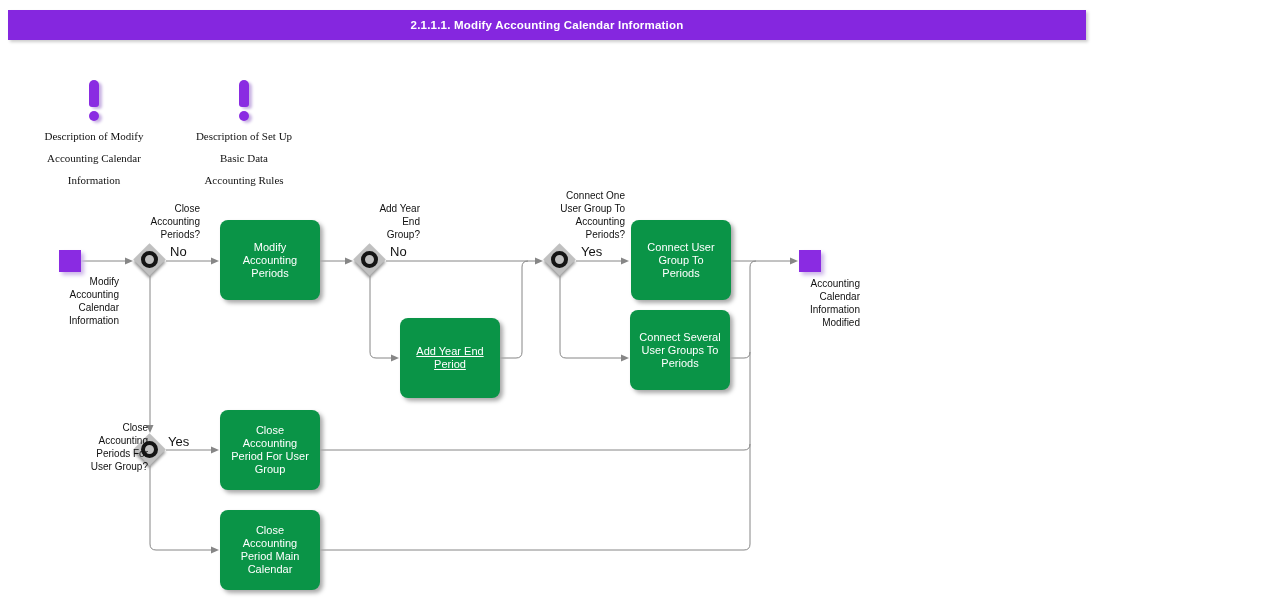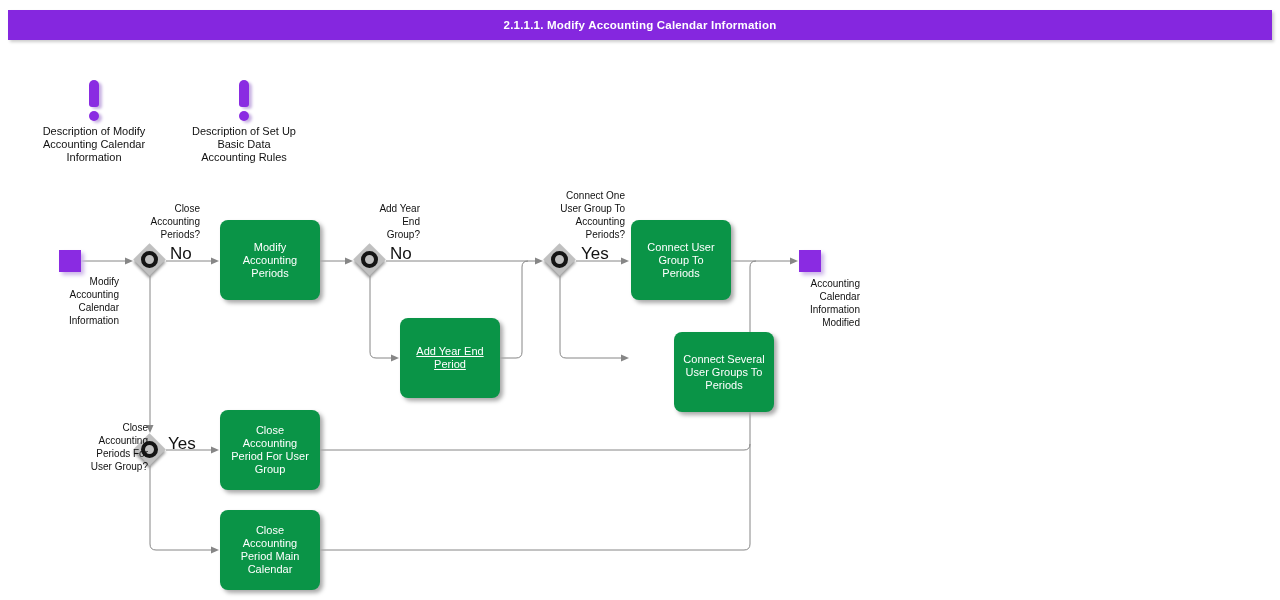--- a/index.html
+++ b/index.html
@@ -1,67 +1,67 @@
 <!DOCTYPE html>
 <html><head>
 <meta charset="utf-8">
 <style>
   html,body{margin:0;padding:0;background:#ffffff;}
   #stage{position:relative;width:1280px;height:600px;background:#ffffff;
          font-family:"Liberation Sans",sans-serif;overflow:hidden;}
 
   
-  .titlebar{position:absolute;left:8px;top:10px;width:1264px;height:30px;
+  .titlebar{position:absolute;left:8px;top:10px;width:1078px;height:30px;
             background:#8527DF;box-shadow:2px 2px 3px #cccccc;
             display:flex;align-items:center;justify-content:center;}
   .titlebar span{color:#ffffff;font-weight:bold;font-size:11.5px;letter-spacing:.2px;}
 
   
   svg.wires{position:absolute;left:0;top:0;pointer-events:none;}
 
   
   .note{position:absolute;width:170px;cursor:pointer;}
   .glyph{position:relative;height:46px;}
   .xbar{position:absolute;left:calc(50% - 5px);top:1px;width:10px;height:27px;
         background:#8A2BE2;border-radius:5px 5px 3px 3px;box-shadow:3px 2px 3px #c9b4e3;}
   .xdot{position:absolute;left:calc(50% - 5px);top:32px;width:10px;height:10px;
         border-radius:50%;background:#8A2BE2;box-shadow:3px 2px 3px #c9b4e3;}
-  .note .ntext{text-align:center;font-size:11px;line-height:13px;white-space:pre-line;color:#111;}
+  .note .ntext{text-align:center;font-size:11px;line-height:22px;white-space:pre-line;color:#111;font-family:Liberation Serif, serif;}
 
   
   .sq{position:absolute;width:22px;height:22px;background:#8A2BE2;box-shadow:3px 3px 4px #ccb6e8;}
   .sq.start{left:59px;top:250px;}
   .sq.end{left:799px;top:250px;}
 
   .task{position:absolute;width:100px;height:80px;background:#0A9447;border-radius:8px;
         box-shadow:3px 3px 4px #a9a9a9;color:#ffffff;display:flex;align-items:center;
         justify-content:center;text-align:center;font-size:11px;line-height:13px;
         white-space:pre-line;cursor:pointer;}
   .t1{left:220px;top:220px;} .t2{left:400px;top:318px;text-decoration:underline;} .t3{left:631px;top:220px;}
-  .t4{left:630px;top:332px;margin-left:44px;} .t5{left:220px;top:410px;} .t6{left:220px;top:510px;}
+  .t4{left:630px;top:310px;} .t5{left:220px;top:410px;} .t6{left:220px;top:510px;}
 
   .diamond{position:absolute;width:23px;height:23px;background:#C0C0C0;
            transform:rotate(45deg);box-shadow:2px 2px 3px #9a9a9a;}
   .d1{left:138px;top:248px;} .d2{left:358px;top:248px;}
   .d3{left:548px;top:248px;} .d4{left:138px;top:438px;}
   .ring{position:absolute;width:9px;height:9px;border:4px solid #151515;border-radius:50%;
         background:transparent;}
   .r1{left:141px;top:251px;} .r2{left:361px;top:251px;}
   .r3{left:551px;top:251px;} .r4{left:141px;top:441px;}
 
   
   .lbl{position:absolute;font-size:10px;line-height:13px;text-align:right;
        white-space:pre-line;color:#111;}
   .start-lbl{left:19px;top:275px;width:100px;}
   .end-lbl{left:760px;top:277px;width:100px;}
   .q1{left:100px;top:202px;width:100px;}
   .q2{left:320px;top:202px;width:100px;}
   .q3{left:495px;top:189px;width:130px;}
   .q4{left:48px;top:421px;width:100px;}
-  .branch{position:absolute;font-size:17px;color:#111;}
+  .branch{position:absolute;font-size:13px;color:#111;}
   .b1{left:170px;top:244px;} .b2{left:390px;top:244px;}
   .b3{left:581px;top:244px;} .b4{left:168px;top:434px;}
 </style>
 </head>
 <body>
 
 <div id="stage">
 
   <div class="titlebar">
     <span>2.1.1.1. Modify Accounting Calendar Information</span>

